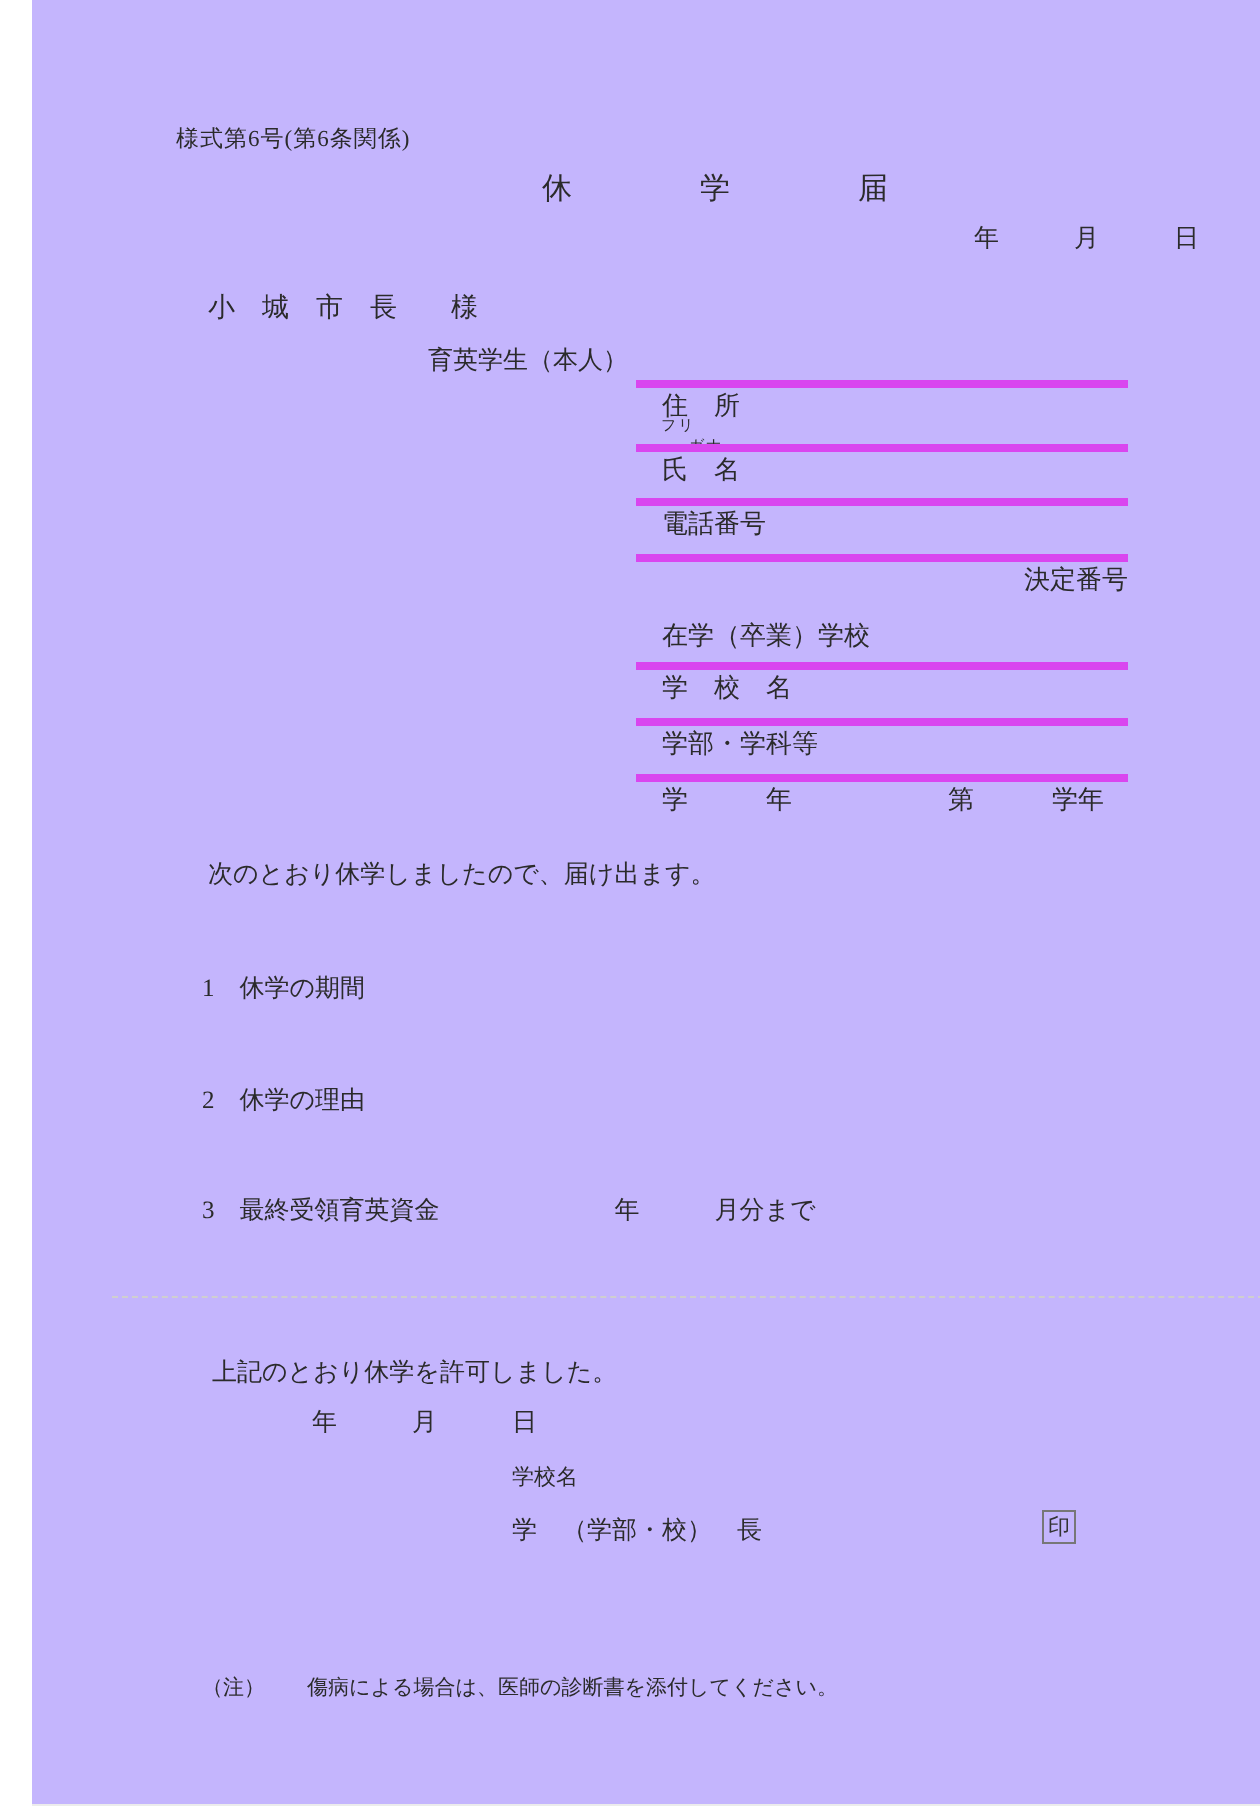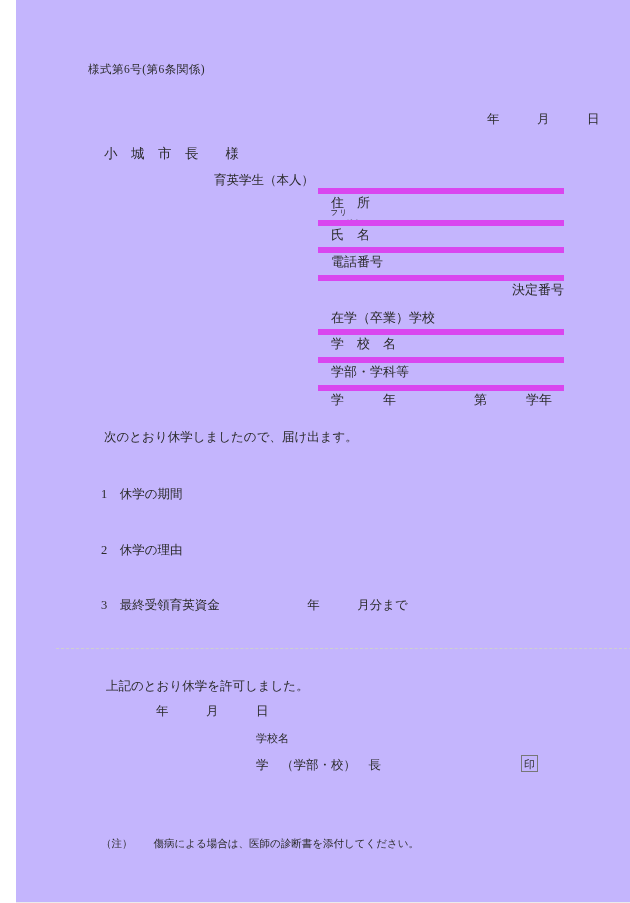--- a/index.html
+++ b/index.html
@@ -16,21 +16,21 @@
   .abs { position:absolute; white-space:pre; }
   .form-number { left:72px; top:62px; font-size:11.5px; letter-spacing:.5px; }
   .title { left:255px; top:85px; font-size:15px; letter-spacing:64px; font-weight:500; }
   .date-top { left:471px; top:111px; font-size:12.5px; }
   .recipient { left:88px; top:145px; font-size:13.5px; }
   .applicant-label { left:198px; top:172px; font-size:12.5px;text-align:right; }
 
   .frow {
     position:absolute; left:302px; width:246px; height:18px;
     line-height:18px; font-size:13px; white-space:pre;
-    border-bottom:6px solid #d946ef;
+    border-bottom:4px solid #d946ef;
   }
   .frow.noline { border-bottom:none; }
   .row-address { top:176px; }
   .row-name { top:208px; }
   .row-phone { top:235px; }
   .row-decision { top:263px;text-align:right; }
   .row-school-section { top:291px; }
   .row-school-name { top:317px; }
   .row-department { top:345px; }
   .row-grade { top:373px; }
@@ -60,20 +60,21 @@
     border:1px solid #777; font-size:11px; color:#333;
   }
   .note { left:85px; top:837px; font-size:10.5px;text-align:center; }
 </style>
 </head>
 <body>
 
 <div class="page">
 
   <div class="abs form-number">様式第6号(第6条関係)</div>
+  <div class="abs title">休学届</div>
   <div class="abs date-top">年　　　月　　　日</div>
   <div class="abs recipient">小　城　市　長　　様</div>
   <div class="abs applicant-label">育英学生（本人）</div>
 
   <div class="frow row-address">
     <span>住　所</span>
   </div>
 
   <div class="abs furigana">
     <span class="fu-l">フリ</span>

